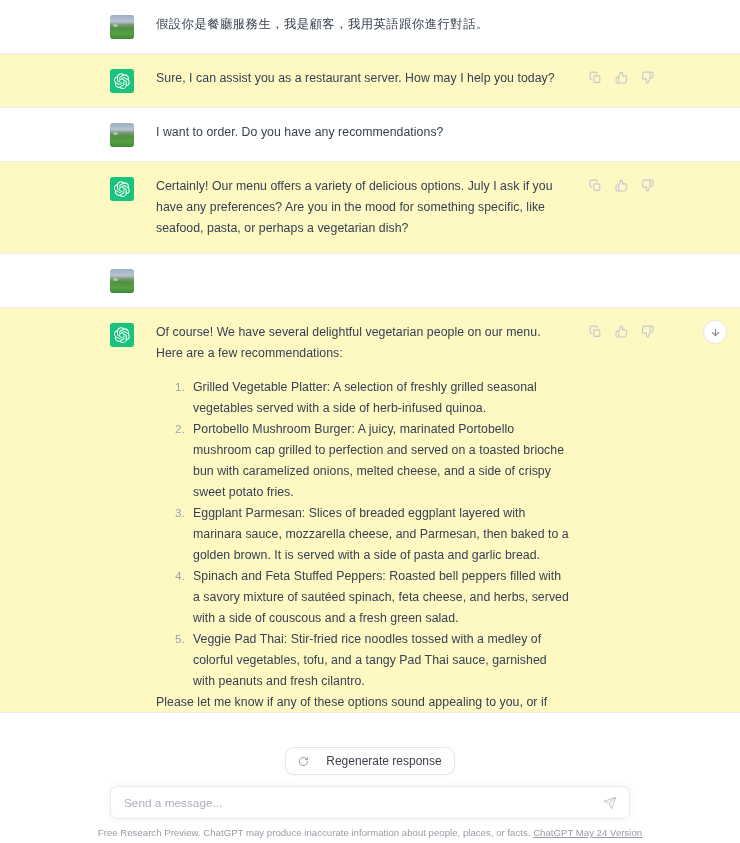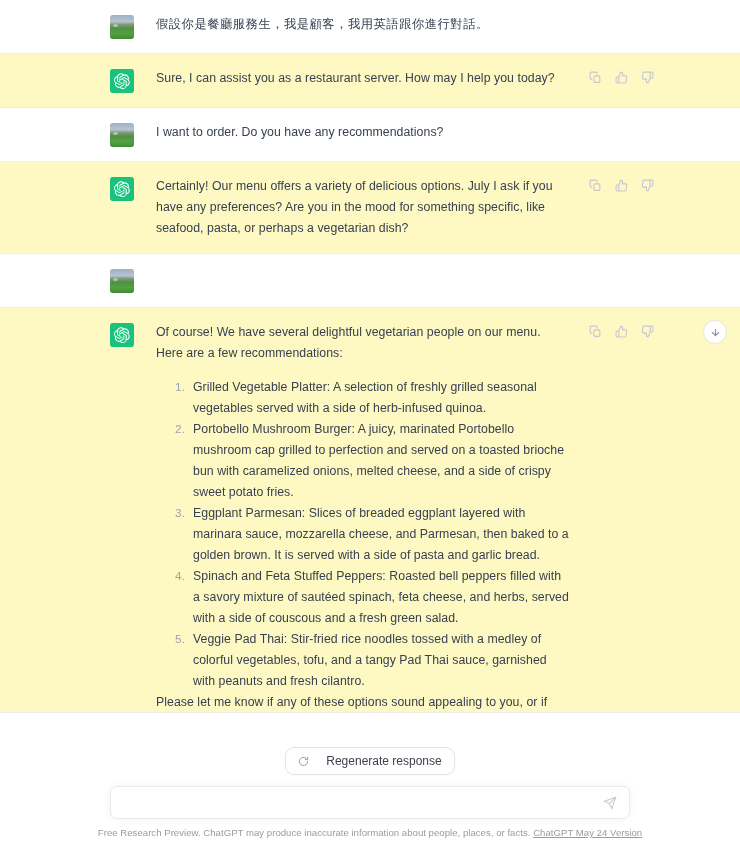--- a/index.html
+++ b/index.html
@@ -380,20 +380,21 @@
           <svg width="11" height="11" viewBox="0 0 24 24" fill="none" stroke="currentColor" stroke-width="2" stroke-linecap="round" stroke-linejoin="round">
               <path d="M21 12a9 9 0 1 1-3.2-6.9"></path>
               <path d="M21 3v5h-5"></path>
             </svg>
         </span>
         <span>Regenerate response</span>
       </button>
     </div>
 
     <div class="input-wrap">
+      <input type="text" placeholder="Send a message..." style="">
       <div class="send-btn">
         <svg width="14" height="14" viewBox="0 0 24 24" fill="none" stroke="currentColor" stroke-width="1.8" stroke-linecap="round" stroke-linejoin="round">
             <path d="M22 2L11 13"></path>
             <path d="M22 2l-7 20-4-9-9-4 20-7z"></path>
           </svg>
       </div>
     </div>
 
     <div class="footer-note">
       <span>Free Research Preview. ChatGPT may produce inaccurate information about people, places, or facts.</span>

